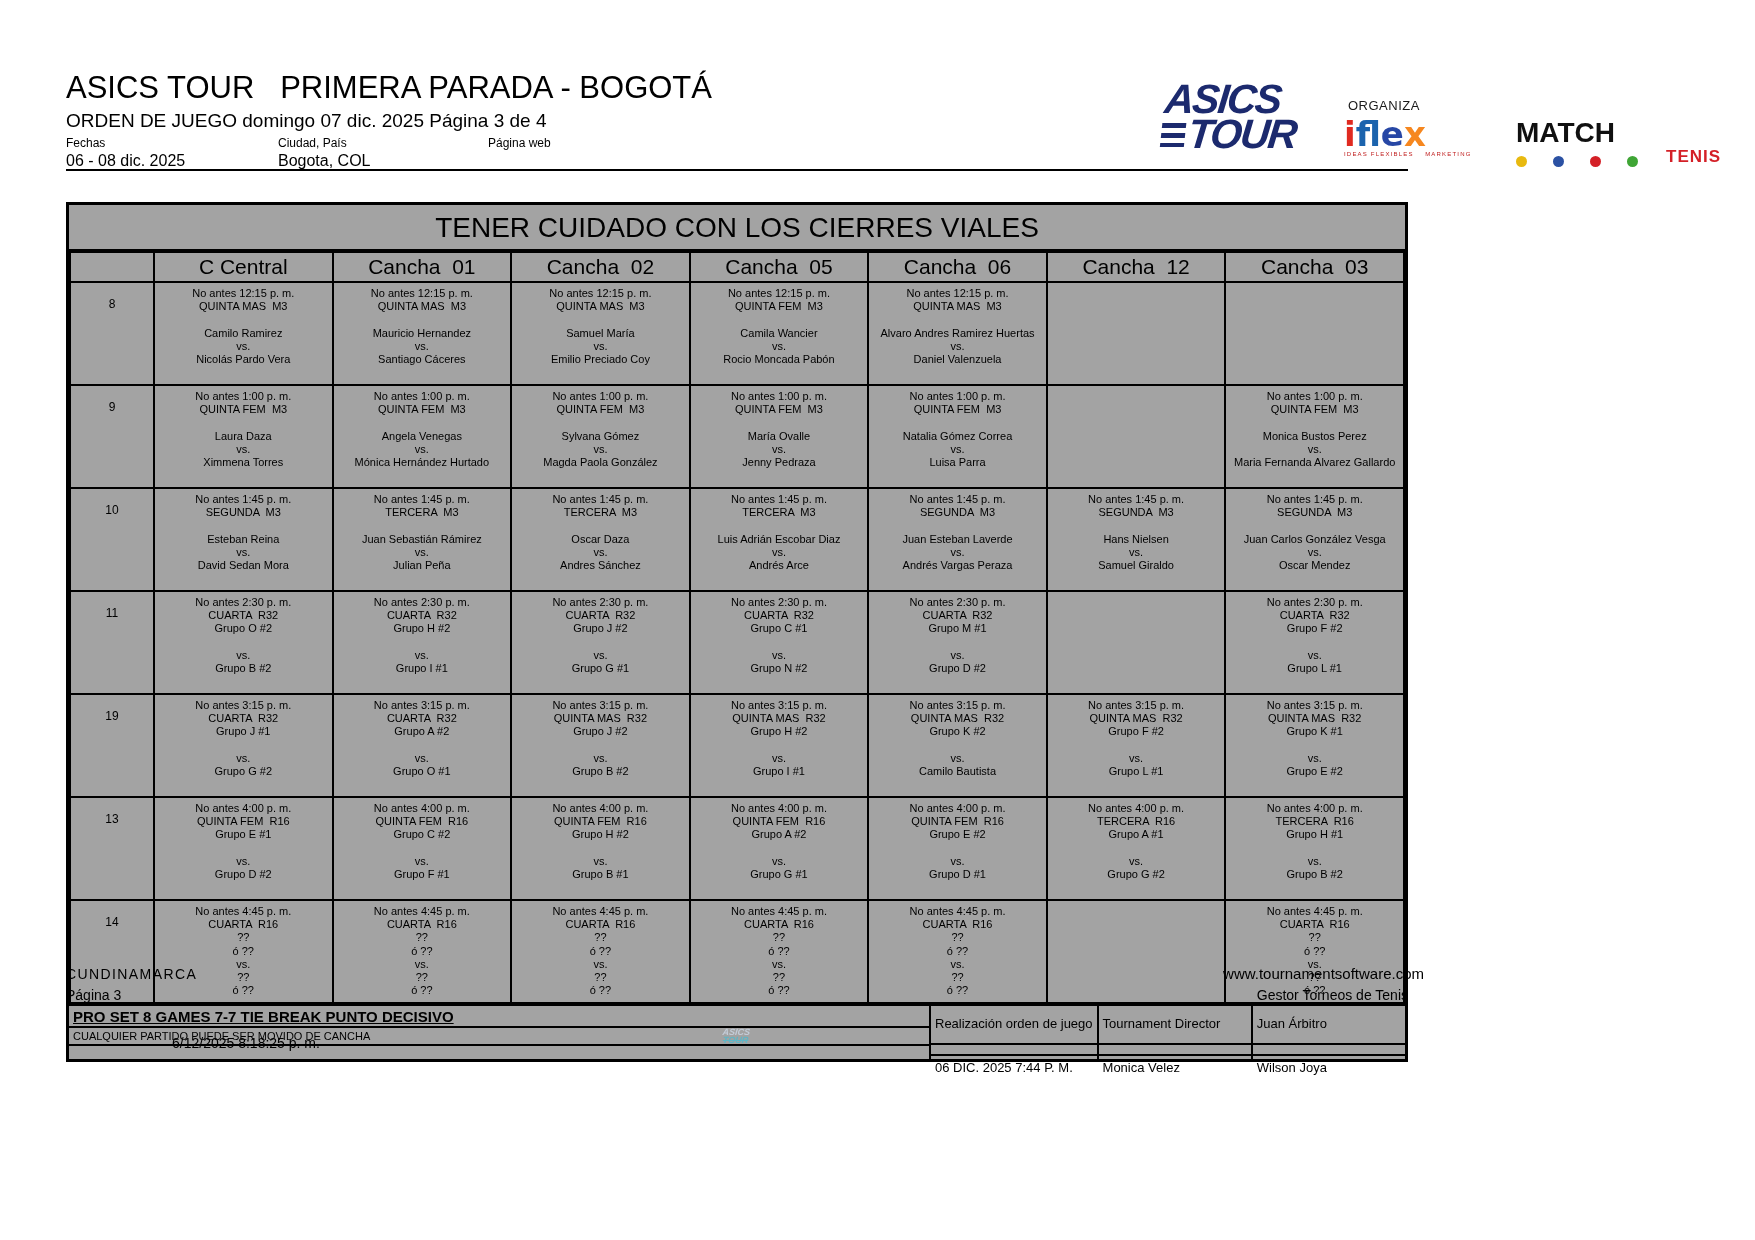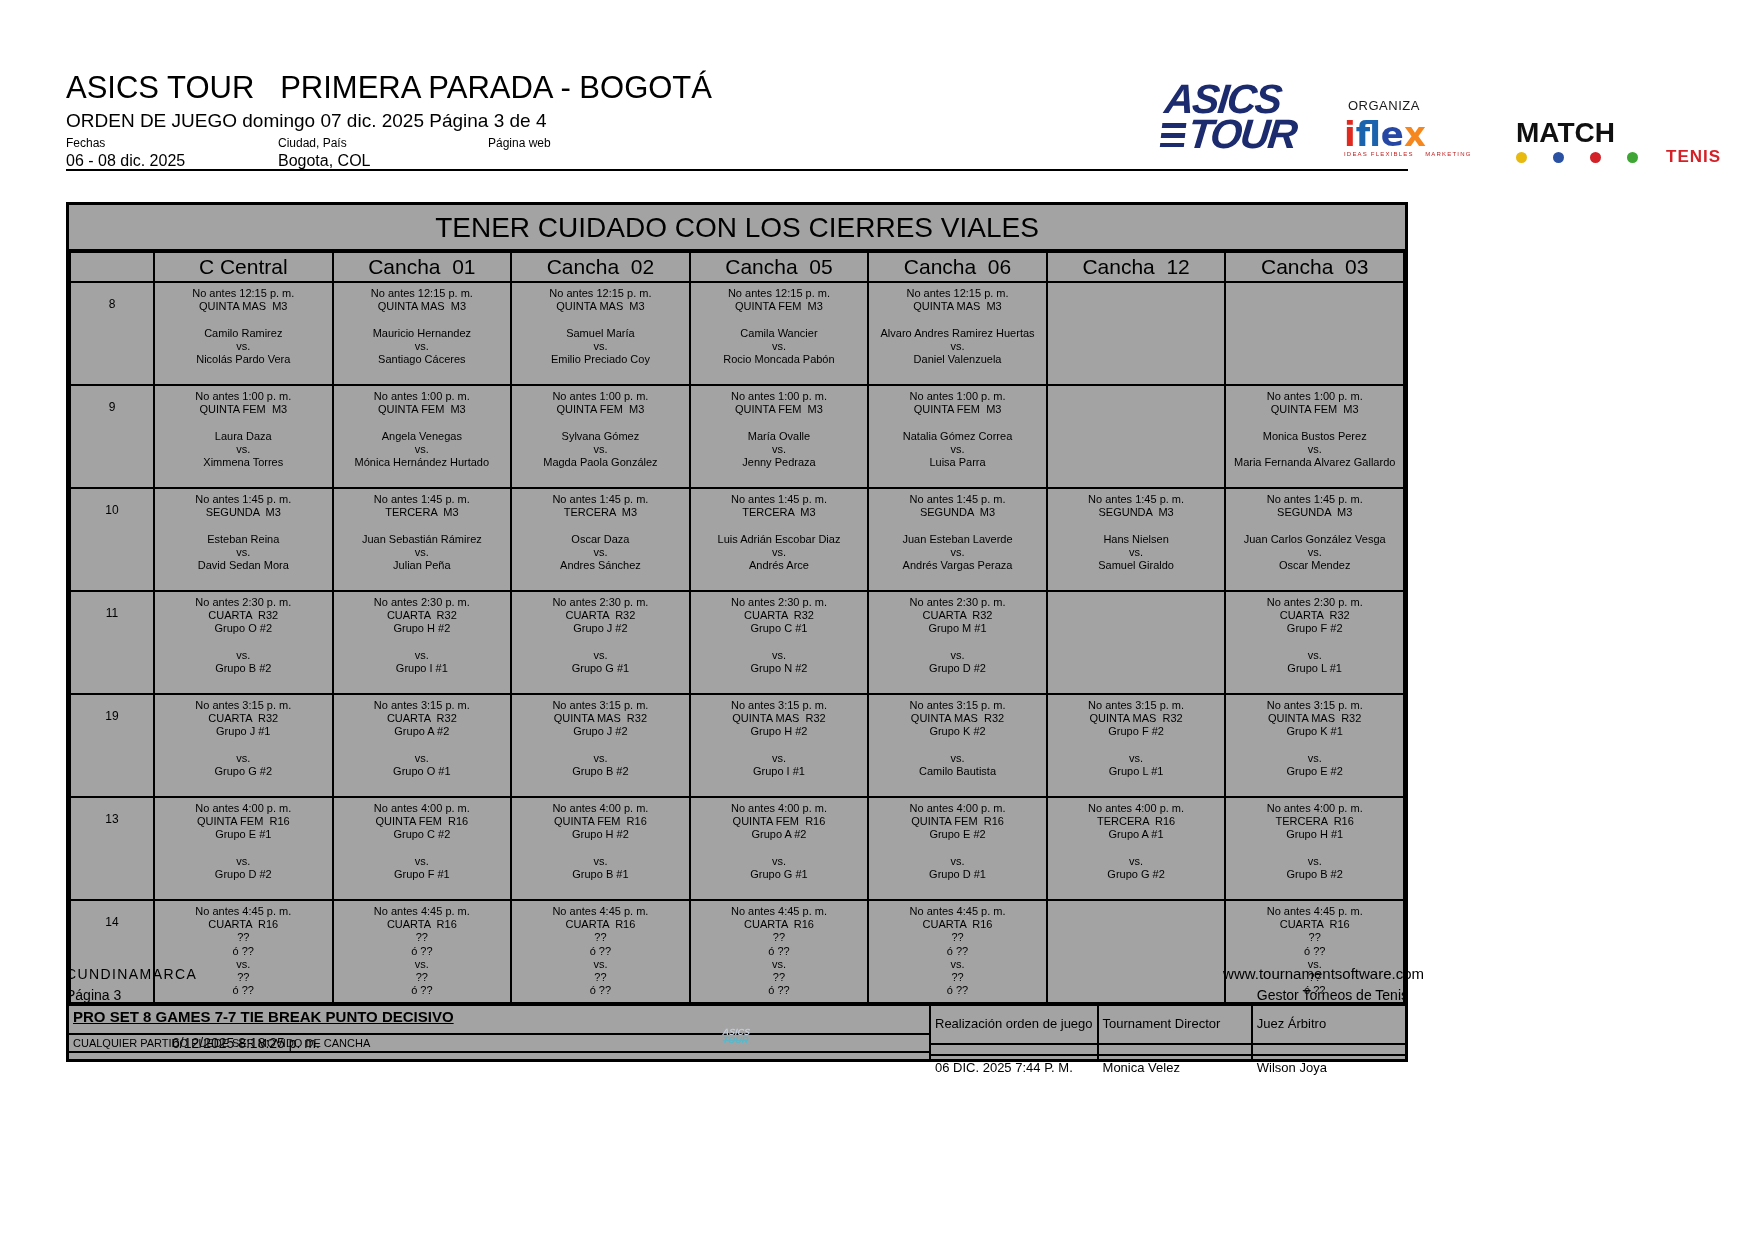--- a/index.html
+++ b/index.html
@@ -17,36 +17,36 @@
   .aw{font-size:41px;line-height:35px;letter-spacing:-2px;white-space:nowrap;}
   .aw.tourline{display:flex;align-items:center;}
   .dashes{display:inline-block;width:24px;height:24px;margin-right:3px;
           background:repeating-linear-gradient(to bottom,#1c2a6e 0 5px,transparent 5px 10px);}
   .organiza{position:absolute;left:1348px;top:98px;font-size:13px;letter-spacing:.5px;color:#1a1a1a;}
   .iflex{position:absolute;left:1344px;top:118px;}
   .iflex-word span{font-size:34px;font-weight:bold;font-family:"DejaVu Sans",sans-serif;line-height:32px;}
   .iflex-sub{font-size:6px;color:#c02020;letter-spacing:1.2px;margin-top:1px;white-space:pre;}
   .match{position:absolute;left:1516px;top:120px;}
   .match-word{font-size:28px;font-weight:900;line-height:26px;color:#101010;letter-spacing:0px;}
-  .match-row{display:flex;align-items:center;margin-top:1px;gap:24px;}
+  .match-row{display:flex;align-items:flex-end;margin-top:1px;gap:24px;}
   .ball{width:11px;height:11px;border-radius:50%;display:inline-block;margin-right:2px;}
   .tenis-word{font-size:17px;font-weight:bold;color:#d42027;margin-left:2px;letter-spacing:1px;}
   
   .schedule{position:absolute;left:66px;top:202px;width:1342px;border:3px solid #000;box-sizing:border-box;background:#a3a3a3;}
   .banner{height:44px;line-height:46px;text-align:center;font-size:28px;border-bottom:2px solid #000;white-space:pre;}
   table{width:100%;border-collapse:collapse;table-layout:fixed;}
   col.c-rn{width:84px;}
   th{height:28px;border:2px solid #000;font-size:21px;font-weight:normal;text-align:center;white-space:pre;padding:0;}
   td{height:87px;border:2px solid #000;vertical-align:top;text-align:center;padding:4px 1px 0 1px;font-size:11px;}
   td.rn{font-size:12px;padding-top:14px;}
   .cl{line-height:13.2px;white-space:pre;overflow:hidden;}
   
   .frow{display:flex;border-top:2px solid #000;height:53px;}
   .fleft{width:862px;border-right:2px solid #000;box-sizing:border-box;}
-  .proset{font-weight:bold;text-decoration:underline;font-size:15px;height:18px;padding:2px 0 7px 4px;border-bottom:2px solid #000;white-space:pre;}
+  .proset{font-weight:bold;text-decoration:underline;font-size:15px;height:18px;padding:2px 0 0 4px;border-bottom:2px solid #000;white-space:pre;}
   .movido{font-size:11px;height:13px;padding:2px 0 1px 4px;border-bottom:2px solid #000;white-space:pre;}
   .officials{flex:1;display:flex;}
   .ofc{flex:1;border-right:2px solid #000;box-sizing:border-box;}
   .ofc:last-child{border-right:none;}
   .ofh{font-size:13px;height:17px;padding:10px 4px;border-bottom:2px solid #000;white-space:nowrap;overflow:hidden;}
   .ofv{font-size:13px;margin-top:9px;border-top:2px solid #000;padding:4px 4px 0 4px;white-space:nowrap;overflow:hidden;}
   
   .b1l{position:absolute;left:66px;top:966px;font-size:14px;letter-spacing:1.4px;}
   .b1r{position:absolute;left:66px;top:965px;width:1358px;text-align:right;font-size:15px;}
   .b2l{position:absolute;left:66px;top:987px;font-size:14px;}
@@ -521,21 +521,21 @@
       <div class="officials">
           <div class="ofc">
             <div class="ofh">Realización orden de juego</div>
             <div class="ofv">06 DIC. 2025 7:44 P. M.</div>
           </div>
           <div class="ofc">
             <div class="ofh">Tournament Director</div>
             <div class="ofv">Monica Velez</div>
           </div>
           <div class="ofc">
-            <div class="ofh">Juez Árbitro</div>
+            <div class="ofh">Juan Árbitro</div>
             <div class="ofv">Wilson Joya</div>
           </div>
         </div>
     </div>
   </div>
 
   <div class="b1l">CUNDINAMARCA</div>
   <div class="b1r">www.tournamentsoftware.com</div>
   <div class="b2l">Página 3</div>
   <div class="b2ts">6/12/2025 8:18:25 p. m.</div>

